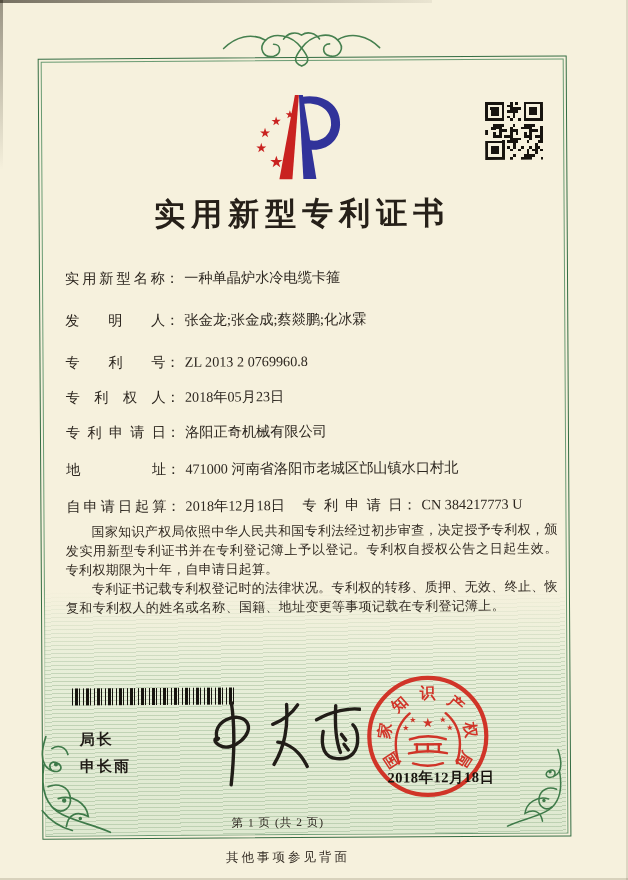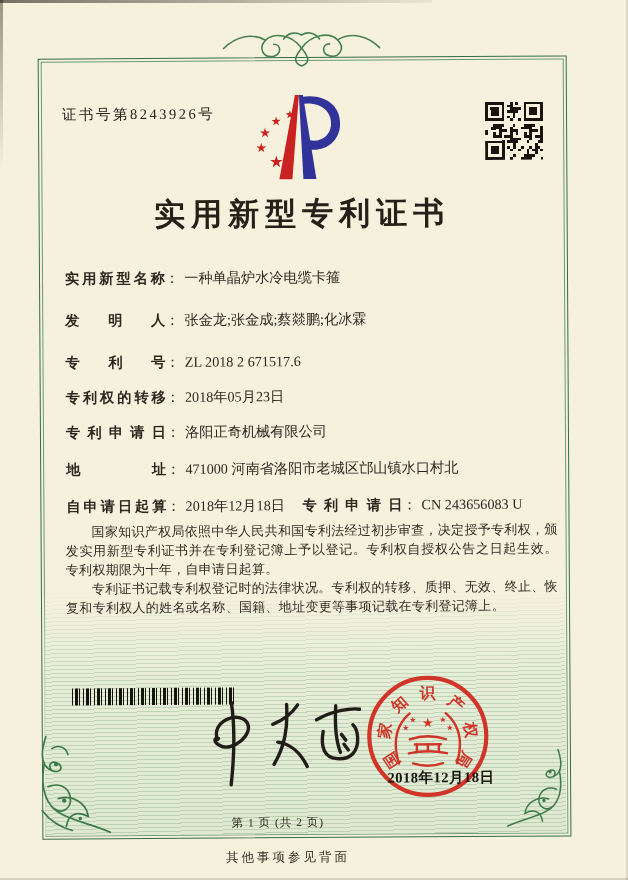--- a/index.html
+++ b/index.html
@@ -34,21 +34,21 @@
 
   .cert-no{position:absolute;left:64px;top:104px;font-size:14.5px;letter-spacing:2.5px;color:#26211b;}
 
   .logo{position:absolute;left:250px;top:91px;}
   .qr{position:absolute;left:487px;top:103px;}
 
   .title{position:absolute;left:40px;top:193px;width:527px;text-align:center;
     font-size:31px;font-weight:bold;letter-spacing:6px;color:#262019;}
 
   .row{position:absolute;left:66px;width:492px;font-size:14.2px;white-space:nowrap;color:#2d2720;}
-  .lbl{display:inline-block;width:100px;text-align:justify;text-align-last:justify;vertical-align:bottom;font-weight:bold;}
+  .lbl{display:inline-block;width:100px;text-align:justify;text-align-last:justify;vertical-align:bottom;}
   .val{margin-left:5px;}
   .r1{top:268px;} .r2{top:310px;} .r3{top:352px;} .r4{top:387px;}
   .r5{top:422px;} .r6{top:459px;} .r7{top:496px;}
   .grant-right{position:absolute;left:236px;top:0;}
 
   .paras{position:absolute;left:65px;top:521px;width:492px;
     font-size:13px;line-height:19px;text-align:justify;letter-spacing:.3px;color:#332c24;}
   .paras p{margin:0;text-indent:2em;}
 
   .barcode{position:absolute;left:70px;top:687px;width:163px;height:17px;
@@ -90,21 +90,20 @@
       <g stroke="#46804f" fill="none" stroke-width="1.6" stroke-linecap="round">
         <path d="M92,21 C82,7 64,5 56,13 C48,21 54,31 64,29 C72,27 72,17 64,17"></path>
         <path d="M92,21 C102,7 120,5 128,13 C136,21 130,31 120,29 C112,27 112,17 120,17"></path>
         <path d="M56,13 C42,5 26,9 14,21 M128,13 C142,5 158,9 170,21"></path>
         <path d="M92,21 C86,29 82,35 92,39 C102,35 98,29 92,21"></path>
         <path d="M74,12 C78,6 86,4 92,8 C98,4 106,6 110,12"></path>
       </g>
     </svg>
   </div>
 
-  <div class="cert-no">证书号第8243926号</div>
 
   <div class="logo">
     <svg width="100" height="92" viewBox="0 0 100 92">
       <polygon points="47,4 51,4 44,88 31,88" fill="#c92220"></polygon>
       <polygon points="51,4 55,4 68,88 55,88" fill="#31339a"></polygon>
       <path d="M53,6 C78,2 93,16 92,34 C91,54 72,63 56,57 L58,48 C70,53 82,46 83,34 C84,20 72,10 53,13 Z" fill="#31339a"></path>
       <g fill="#c92220" text-anchor="middle" font-family="'DejaVu Sans',sans-serif">
         <text x="28" y="76" font-size="16">★</text>
         <text x="13" y="61" font-size="13">★</text>
         <text x="17" y="46" font-size="13">★</text>
@@ -236,45 +235,49 @@
 
   <div class="title">实用新型专利证书</div>
 
   <div class="row r1">
     <span class="lbl">实用新型名称</span><span>：</span><span class="val">一种单晶炉水冷电缆卡箍</span>
   </div>
   <div class="row r2">
     <span class="lbl">发明人</span><span>：</span><span class="val">张金龙;张金成;蔡燚鹏;化冰霖</span>
   </div>
   <div class="row r3">
-    <span class="lbl">专利号</span><span>：</span><span class="val">ZL 2018 2 671517.6</span>
+    <span class="lbl">专利号</span><span>：</span><span class="val">ZL 2013 2 0769960.8</span>
   </div>
   <div class="row r4">
-    <span class="lbl">专利权的转移</span><span>：</span><span class="val">2018年05月23日</span>
+    <span class="lbl">专利权人</span><span>：</span><span class="val">2018年05月23日</span>
   </div>
   <div class="row r5">
     <span class="lbl">专利申请日</span><span>：</span><span class="val">洛阳正奇机械有限公司</span>
   </div>
   <div class="row r6">
     <span class="lbl">地址</span><span>：</span><span class="val">471000 河南省洛阳市老城区邙山镇水口村北</span>
   </div>
   <div class="row r7">
     <span class="lbl">自申请日起算</span><span>：</span><span class="val">2018年12月18日</span>
     <span class="grant-right">
-      <span class="lbl">专利申请日</span><span>：</span><span class="val">CN 243656083 U</span>
+      <span class="lbl">专利申请日</span><span>：</span><span class="val">CN 384217773 U</span>
     </span>
   </div>
 
   <div class="paras">
     <p>国家知识产权局依照中华人民共和国专利法经过初步审查，决定授予专利权，颁发实用新型专利证书并在专利登记簿上予以登记。专利权自授权公告之日起生效。专利权期限为十年，自申请日起算。</p>
     <p>专利证书记载专利权登记时的法律状况。专利权的转移、质押、无效、终止、恢复和专利权人的姓名或名称、国籍、地址变更等事项记载在专利登记簿上。</p>
   </div>
 
   <div class="barcode"></div>
 
+  <div class="director">
+    <div class="line">局长</div>
+    <div class="line">申长雨</div>
+  </div>
 
   <div class="sig">
     <svg width="175" height="95" viewBox="0 0 175 95">
       <g fill="none" stroke="#211d18" stroke-width="3.4" stroke-linecap="round" stroke-linejoin="round">
         <path d="M30,42 C24,24 52,14 60,26 C68,38 44,56 32,48 C26,44 26,40 31,41"></path>
         <path d="M46,6 C48,28 46,58 41,88"></path>
         <path d="M86,30 C98,26 106,20 112,12"></path>
         <path d="M101,11 C101,34 97,52 85,70"></path>
         <path d="M90,48 C102,50 112,60 118,74"></path>
         <path d="M130,28 C146,20 164,18 174,20"></path>

